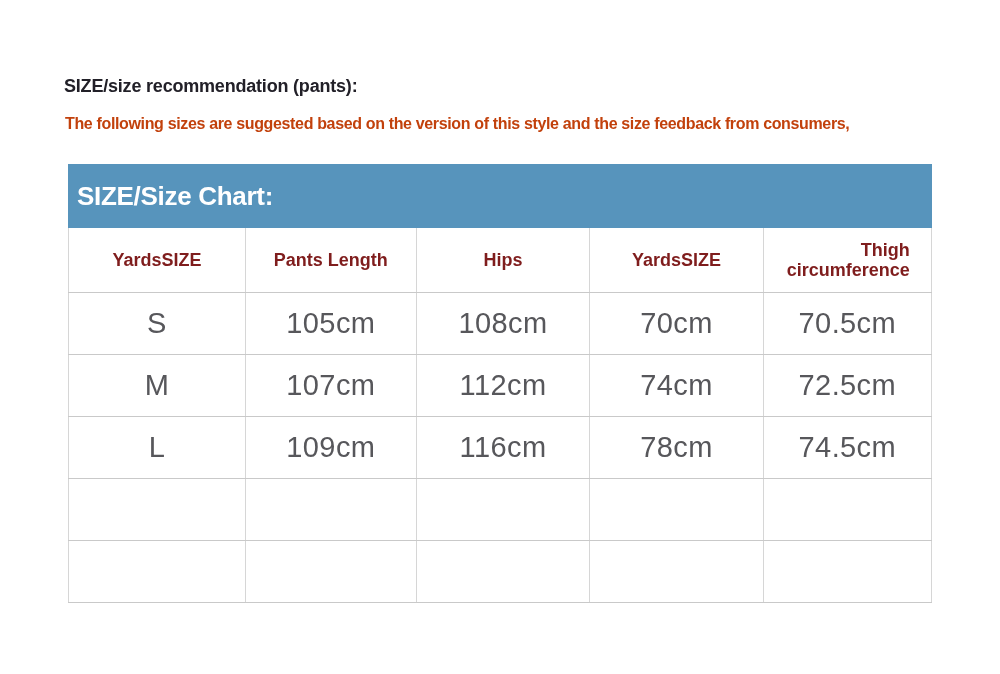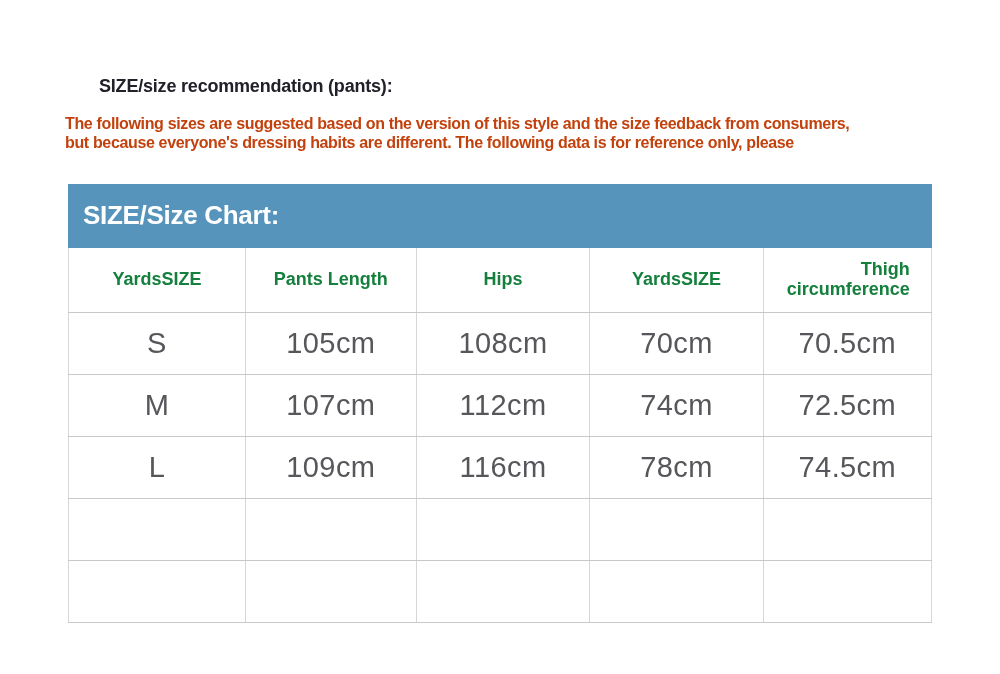--- a/index.html
+++ b/index.html
@@ -5,21 +5,21 @@
   html, body { margin: 0; padding: 0; }
   body {
     width: 1000px;
     height: 674px;
     background: #ffffff;
     font-family: "Liberation Sans", "DejaVu Sans", sans-serif;
     overflow: hidden;
   }
   .page-title {
     margin: 0;
-    padding: 76px 0 0 99px;
+    padding: 76px 0 0 64px;
     font-size: 18px;
     font-weight: bold;
     color: #222028;
     letter-spacing: -0.2px;
   }
   .disclaimer {
     margin: 17px 0 0 65px;
     font-size: 16px;
     font-weight: bold;
     color: #c2410c;
@@ -31,21 +31,21 @@
     margin: 31px 0 0 68px;
     width: 864px;
   }
   .chart-header-bar {
     box-sizing: border-box;
     height: 64px;
     background: #5794bc;
     color: #ffffff;
     display: flex;
     align-items: center;
-    padding-left: 15px;
+    padding-left: 9px;
   }
   .chart-header-bar span {
     font-size: 26px;
     font-weight: bold;
     letter-spacing: -0.3px;
   }
   table.size-table {
     width: 864px;
     border-collapse: collapse;
     table-layout: fixed;
@@ -58,21 +58,21 @@
     border-bottom: 1px solid #c9c9c9;
     text-align: center;
     vertical-align: middle;
     padding: 0;
     overflow: hidden;
   }
   table.size-table th {
     height: 64px;
     font-size: 18px;
     font-weight: bold;
-    color: #15803d;
+    color: #7f1d1d;
     border-top: none;
   }
   table.size-table td {
     height: 61px;
     font-size: 29px;
     font-weight: normal;
     color: #57575b;
     letter-spacing: 0.4px;
   }
   th.col-thigh { text-align: right; }
@@ -86,21 +86,20 @@
 </style>
 </head>
 <body>
 
 <div>
 
   <h1 class="page-title">SIZE/size recommendation (pants):</h1>
 
   <div class="disclaimer">
     <div class="line">The following sizes are suggested based on the version of this style and the size feedback from consumers,</div>
-    <div class="line">but because everyone's dressing habits are different. The following data is for reference only, please</div>
   </div>
 
   <div class="chart-wrap">
 
     <div class="chart-header-bar">
       <span>SIZE/Size Chart:</span>
     </div>
 
     <table class="size-table">
       <colgroup>

